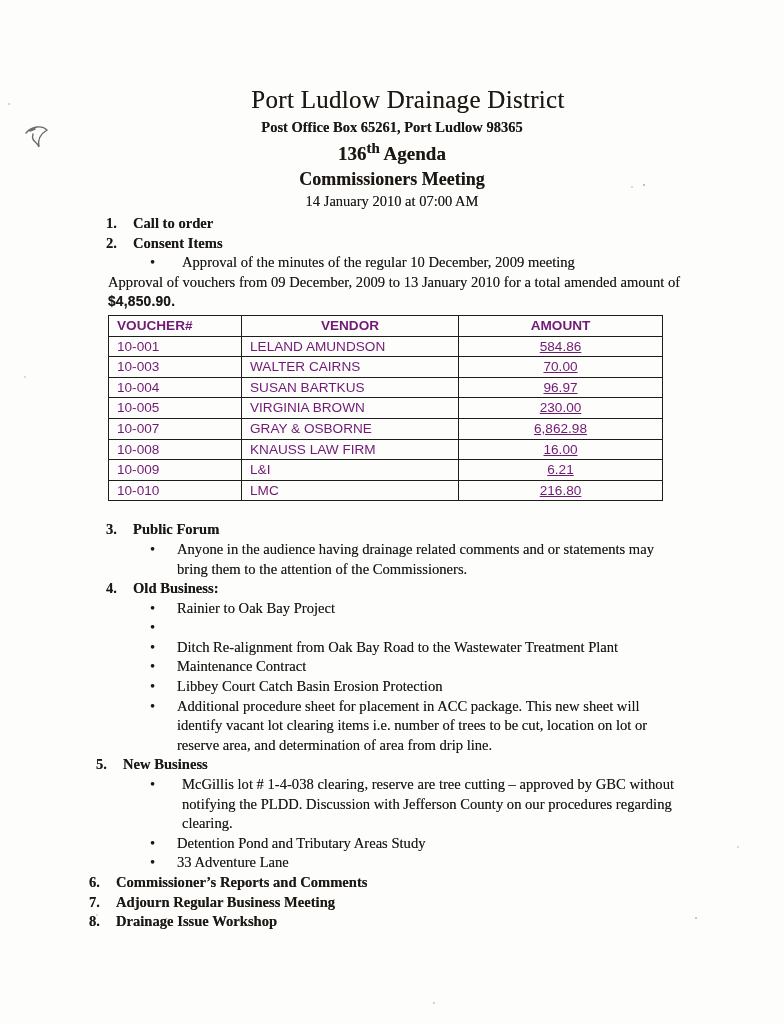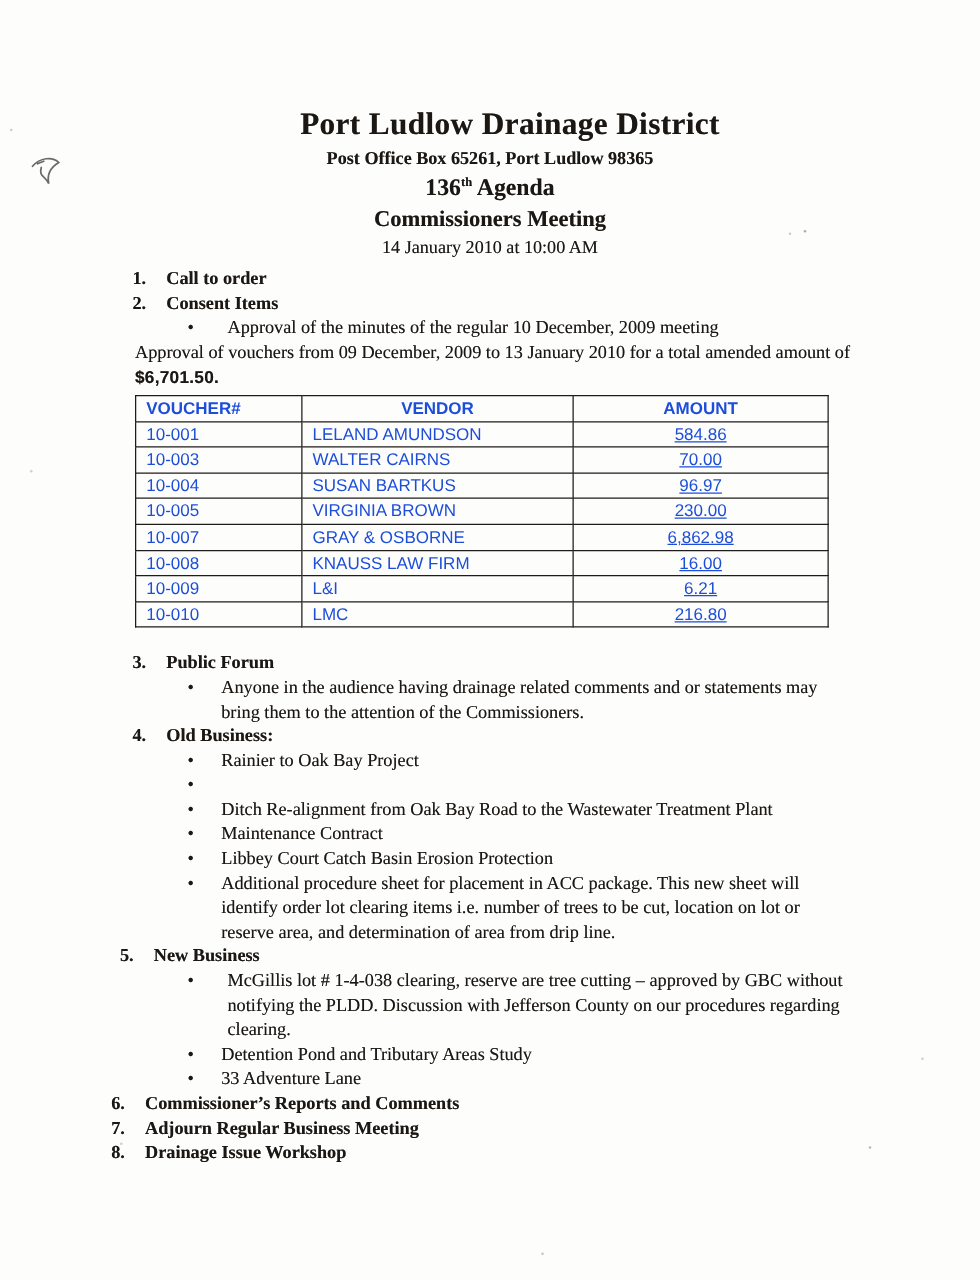--- a/index.html
+++ b/index.html
@@ -6,24 +6,24 @@
   body { width:784px; height:1024px; background:#e9e9e9; }
   .page {
     position:relative; width:784px; height:1024px; overflow:hidden;
     background:#fdfdfc;
     font-family:"Liberation Serif", serif;
     color:#1b1814;
     text-shadow:0 0 .4px rgba(20,16,10,.55);
   }
   
   .header { text-align:center; padding-top:86px; line-height:1.15; }
-  .doc-title { font-size:25px; font-weight:bold; letter-spacing:.3px;padding-left:32px; }
+  .doc-title { font-size:25px; font-weight:normal; letter-spacing:.3px;padding-left:32px; }
   .doc-address { font-size:14.5px; font-weight:bold; margin-top:4px; }
   .doc-agenda { font-size:19px; font-weight:bold; margin-top:5px; }
-  .doc-agenda sup { font-size:10px; font-weight:bold;text-align:right; }
+  .doc-agenda sup { font-size:15px; font-weight:bold;text-align:right; }
   .doc-meeting { font-size:18px; font-weight:bold; margin-top:3px; }
   .doc-datetime { font-size:14.5px; font-weight:normal; margin-top:4px; }
 
   
   .content { position:absolute; left:106px; top:214px; width:576px;
              font-size:14.6px; line-height:19.6px; }
   .num-item { display:flex; font-weight:bold; }
   .num-item .num { width:27px; flex:none; }
   .outdent1 { margin-left:-10px; }
   .outdent2 { margin-left:-17px; }
@@ -31,21 +31,21 @@
   .bullet .bmark { width:27px; flex:none; padding-left:2px; }
   .bullet .btext { flex:1; }
   .bullet.wide-gap .bmark { width:32px; }
   .plain-para { margin-left:2px; }
   b.amt { font-family:"Liberation Sans", sans-serif; font-size:13.8px; letter-spacing:.2px; }
 
   
   table.vtable {
     border-collapse:collapse; margin:3px 0 0 2px; width:554px;
     font-family:"Liberation Sans", sans-serif; font-size:13.6px;
-    table-layout:fixed; text-shadow:none; color:#1d4ed8;
+    table-layout:fixed; text-shadow:none; color:#701a75;
   }
   .vtable th, .vtable td { border:1.7px solid #1e1d1b; padding:0 8px; height:17.5px; overflow:hidden; }
   .vtable th { font-weight:bold; text-align:center; }
   .vtable th.col-voucher { text-align:left; }
   .vtable col.c1 { width:133px; }
   .vtable col.c2 { width:217px; }
   .vtable col.c3 { width:204px; }
   .vtable td.a-left { text-align:left; }
   .vtable td.a-center { text-align:center;text-decoration:underline; }
 
@@ -74,41 +74,41 @@
   <svg class="squiggle" viewBox="0 0 48 46">
     <path d="M6 15 C 12 8, 22 7, 27 12 C 22 15, 17 20, 19 29 C 16 22, 11 24, 13 16 M10 13 L15 11" fill="none" stroke="#3c3a38" stroke-width="1.4" stroke-linecap="round"></path>
   </svg>
   <div class="specks"></div>
 
   <div class="header">
     <div class="doc-title">Port Ludlow Drainage District</div>
     <div class="doc-address">Post Office Box 65261, Port Ludlow 98365</div>
     <div class="doc-agenda"><span>136</span><sup>th</sup><span> Agenda</span></div>
     <div class="doc-meeting">Commissioners Meeting</div>
-    <div class="doc-datetime">14 January 2010 at 10:00 AM</div>
+    <div class="doc-datetime">14 January 2010 at 07:00 AM</div>
   </div>
 
   <div class="content">
 
     <div class="num-item">
       <span class="num">1.</span>
       <span>Call to order</span>
     </div>
 
     <div class="num-item">
       <span class="num">2.</span>
       <span>Consent Items</span>
     </div>
 
     <div class="bullet wide-gap">
       <span class="bmark">•</span>
       <span class="btext">Approval of the minutes of the regular 10 December, 2009 meeting</span>
     </div>
 
-    <div class="plain-para"><span>Approval of vouchers from 09 December, 2009 to 13 January 2010 for a total amended amount of </span><b class="amt">$6,701.50.</b></div>
+    <div class="plain-para"><span>Approval of vouchers from 09 December, 2009 to 13 January 2010 for a total amended amount of </span><b class="amt">$4,850.90.</b></div>
 
     <table class="vtable">
       <colgroup>
           <col class="c1">
           <col class="c2">
           <col class="c3">
         </colgroup>
       <tbody>
           <tr>
         <th class="col-voucher">VOUCHER#</th>
@@ -187,21 +187,21 @@
     <div class="bullet">
       <span class="bmark">•</span>
       <span class="btext">Maintenance Contract</span>
     </div>
     <div class="bullet">
       <span class="bmark">•</span>
       <span class="btext">Libbey Court Catch Basin Erosion Protection</span>
     </div>
     <div class="bullet">
       <span class="bmark">•</span>
-      <span class="btext">Additional procedure sheet for placement in ACC package.  This new sheet will identify order lot clearing items i.e. number of trees to be cut, location on lot or reserve area, and determination of area from drip line.</span>
+      <span class="btext">Additional procedure sheet for placement in ACC package.  This new sheet will identify vacant lot clearing items i.e. number of trees to be cut, location on lot or reserve area, and determination of area from drip line.</span>
     </div>
 
     <div class="num-item outdent1">
       <span class="num">5.</span>
       <span>New Business</span>
     </div>
     <div class="bullet wide-gap">
       <span class="bmark">•</span>
       <span class="btext">McGillis lot # 1-4-038 clearing, reserve are tree cutting – approved by GBC without notifying the PLDD.  Discussion with Jefferson County on our procedures regarding clearing.</span>
     </div>

